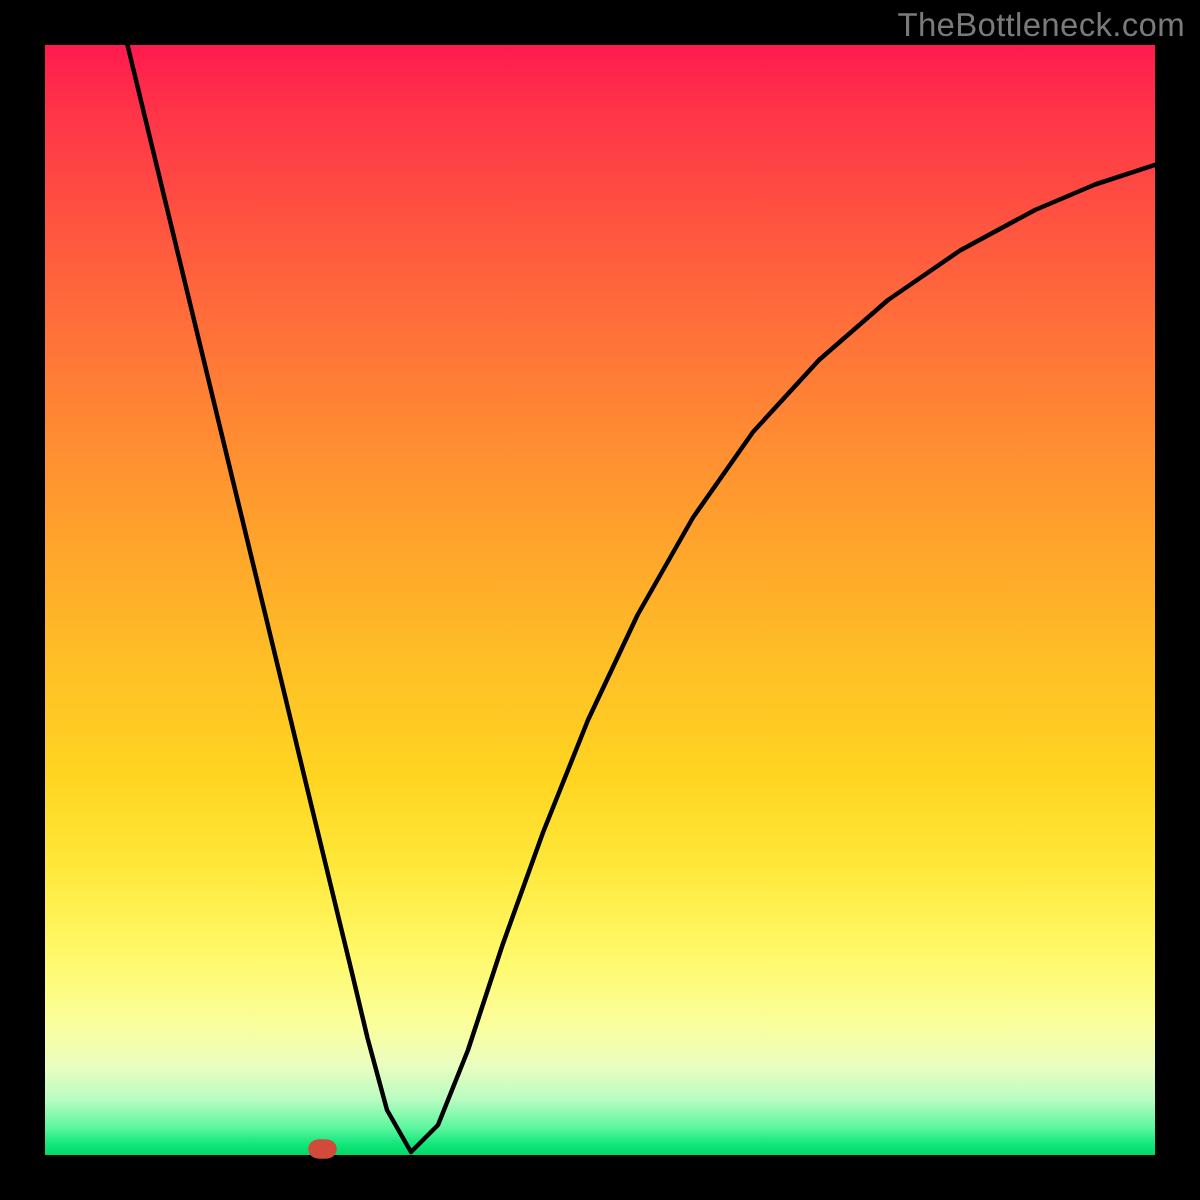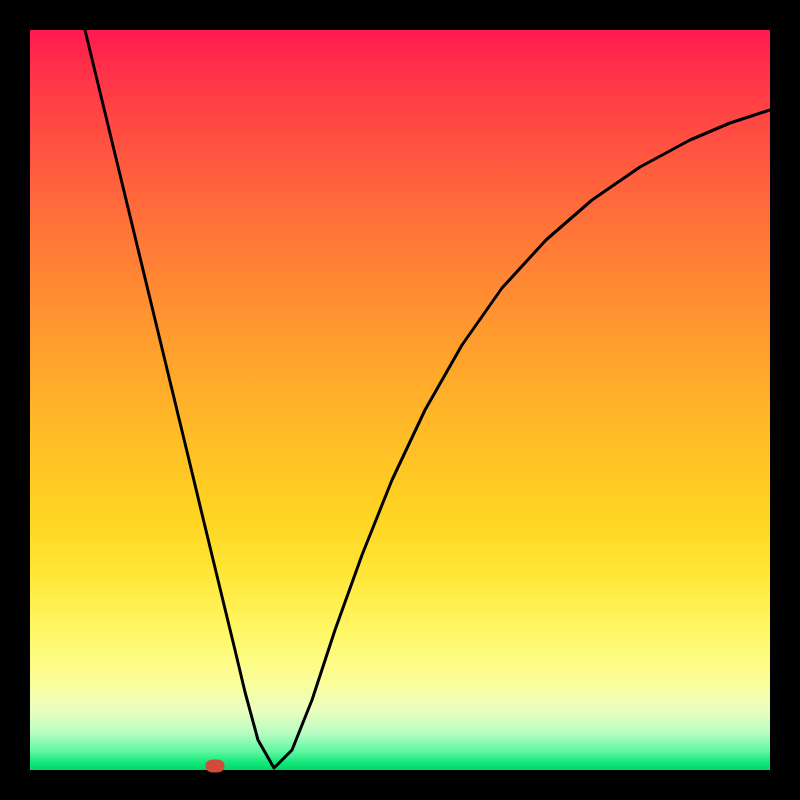--- a/index.html
+++ b/index.html
@@ -80,13 +80,14 @@
 
 <div class="frame">
 
   <div class="plot-area">
     <svg class="curve" viewBox="0 0 740 740" preserveAspectRatio="none">
       <path d="M55.0 0.0 L70.0 62.0 L85.0 124.0 L100.0 186.0 L115.0 248.0 L130.0 310.0 L145.0 372.0 L160.0 434.0 L172.0 484.0 L180.0 517.0 L188.0 550.0 L196.0 583.0 L205.0 620.0 L215.0 662.0 L228.0 710.0 L244.0 738.0 L262.0 720.0 L282.0 670.0 L305.0 600.0 L332.0 525.0 L362.0 450.0 L395.0 380.0 L432.0 315.0 L472.0 258.0 L516.0 210.0 L562.0 170.0 L610.0 137.0 L660.0 110.0 L700.0 93.0 L740.0 80.0"></path>
     </svg>
     <div class="minimum-dot" style="left: 185px; top: 736px;"></div>
   </div>
 
+  <div class="watermark">TheBottleneck.com</div>
 </div>
 
 </body></html>

